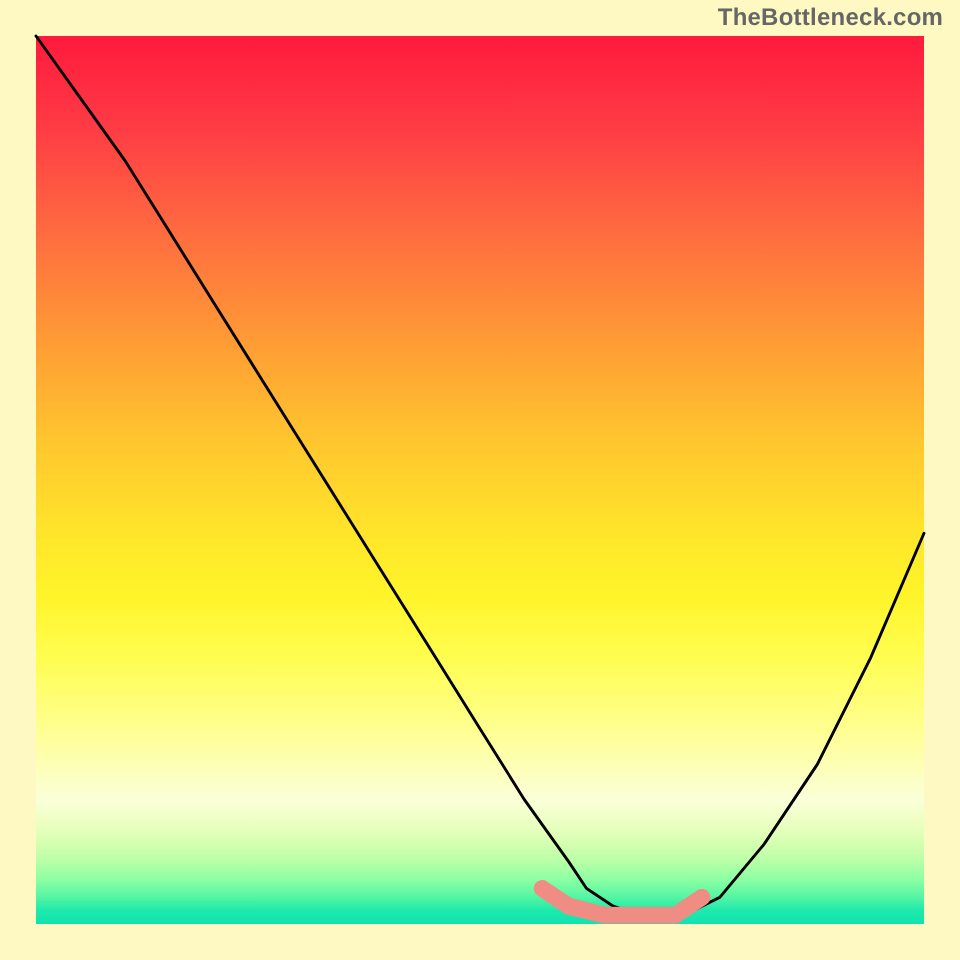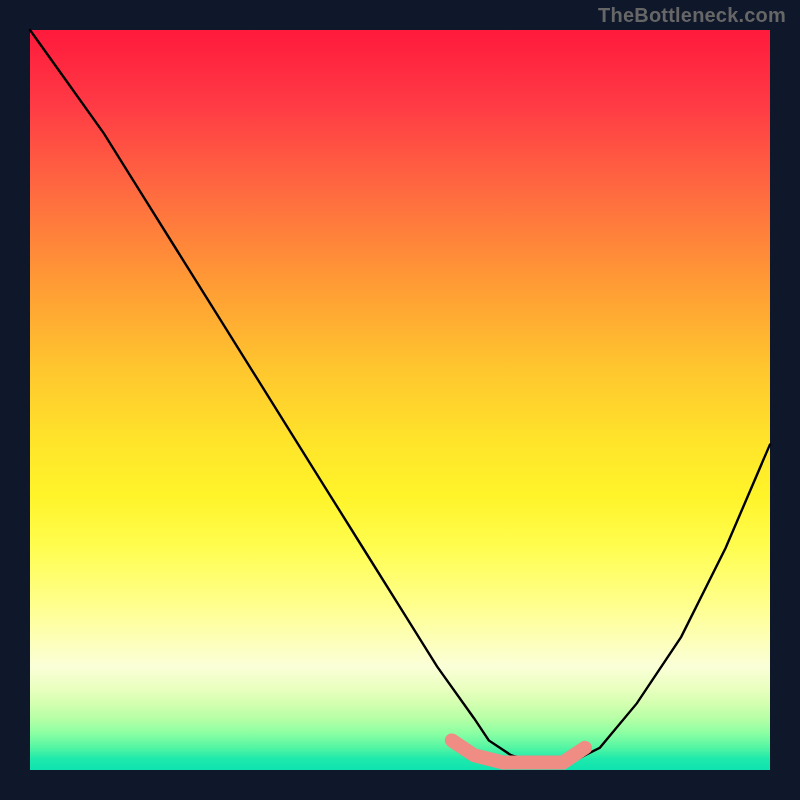--- a/index.html
+++ b/index.html
@@ -8,21 +8,21 @@
     background: #000;
     width: 800px;
     height: 800px;
     overflow: hidden;
     font-family: Arial, Helvetica, sans-serif;
   }
   .frame {
     position: relative;
     width: 800px;
     height: 800px;
-    background: #0f172a;
+    background: #fef9c3;
   }
   .watermark {
     position: absolute;
     top: 4px;
     right: 14px;
     color: #666;
     font-size: 20px;
     font-weight: 600;
     letter-spacing: 0.2px;
     z-index: 5;

